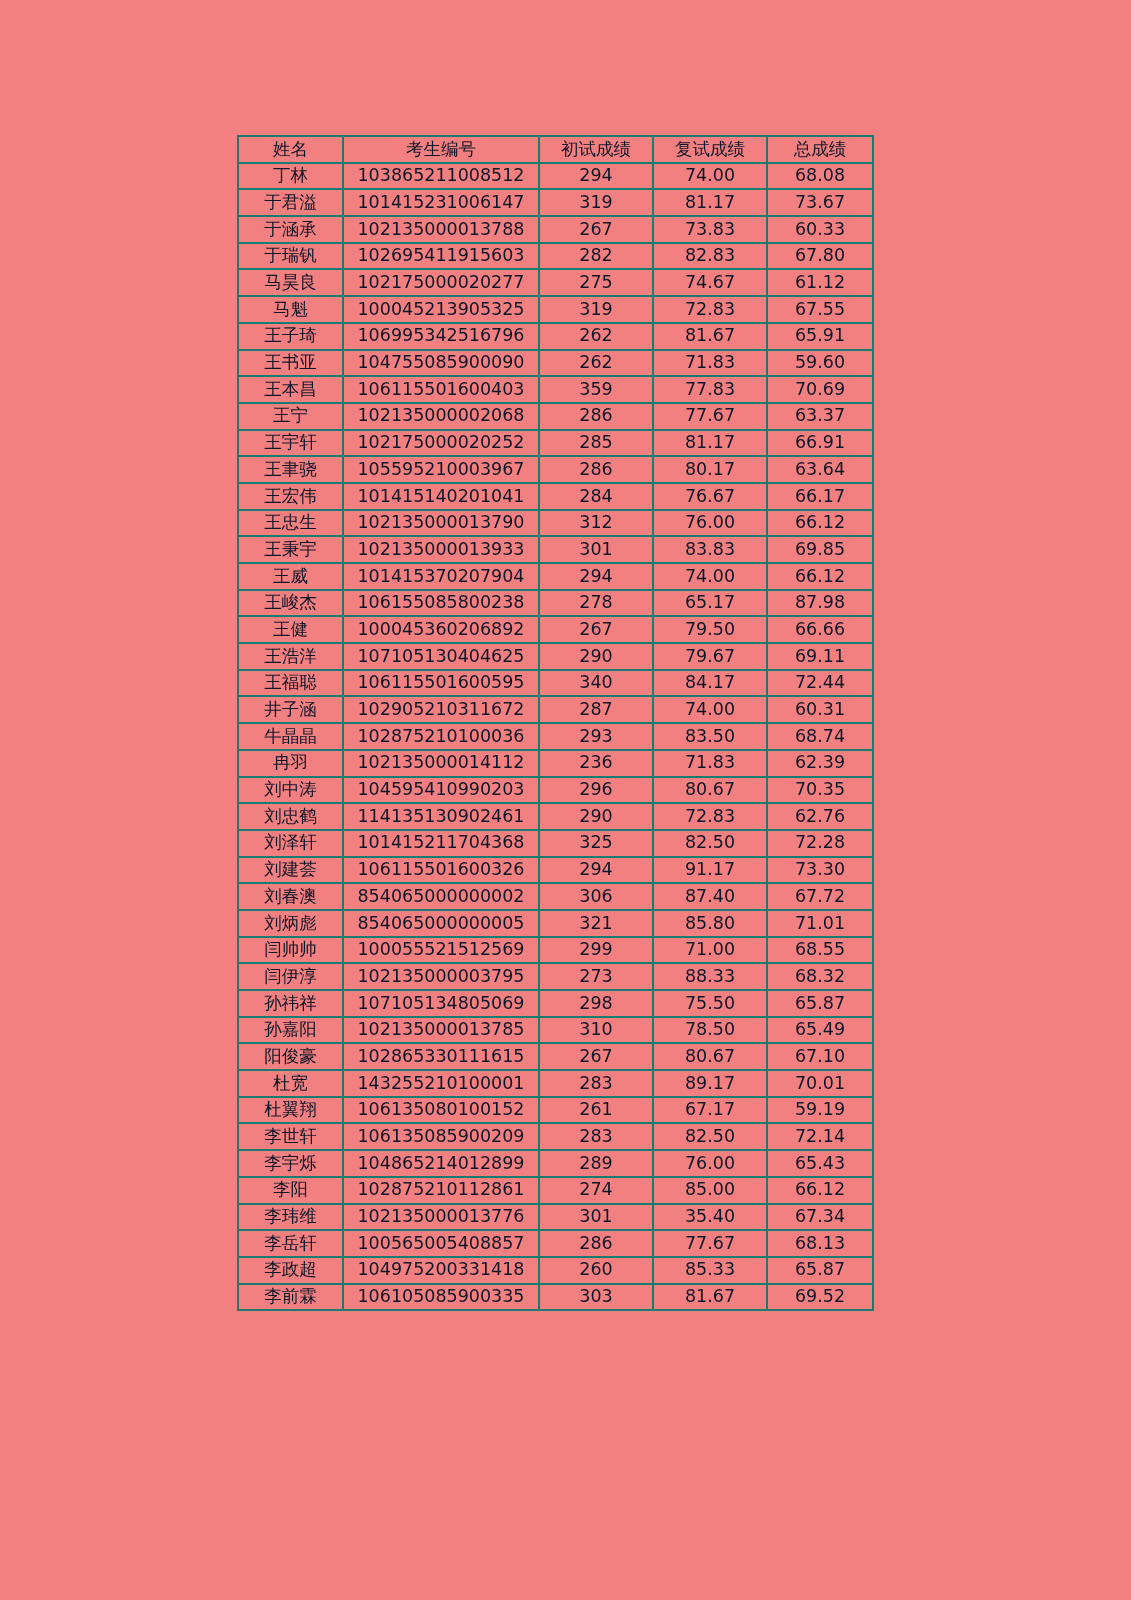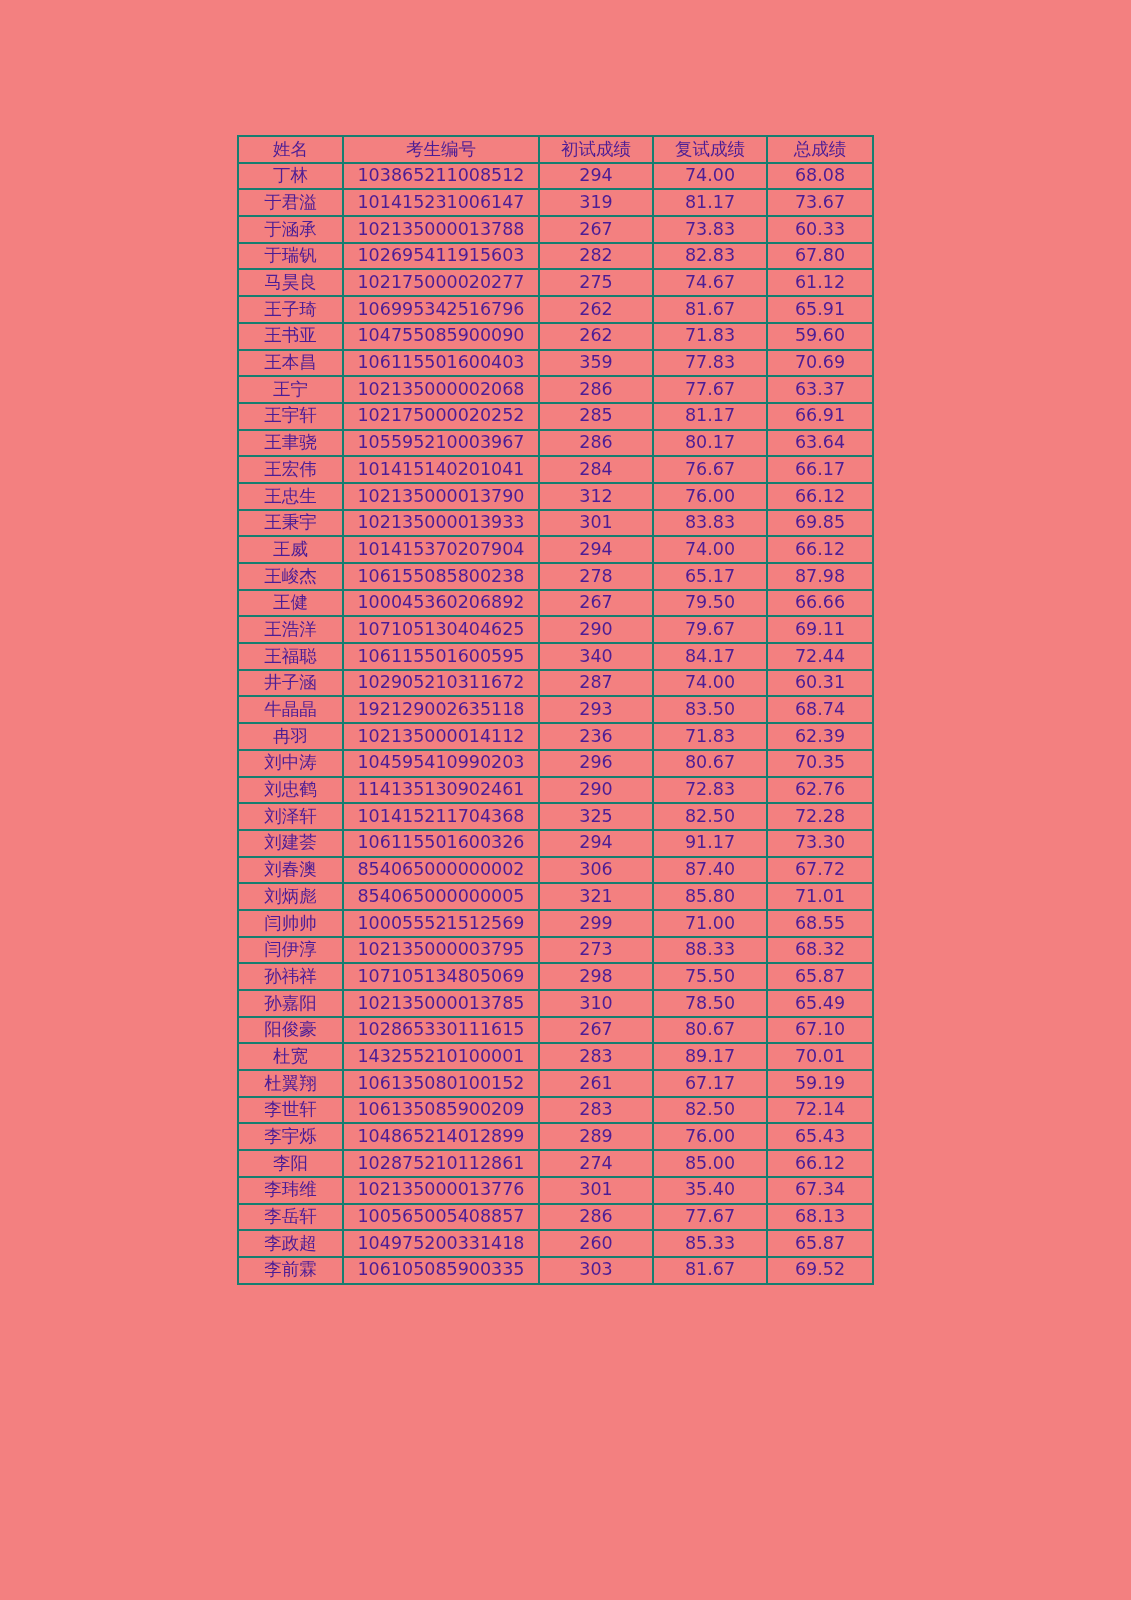--- a/index.html
+++ b/index.html
@@ -18,21 +18,21 @@
     height: 1600px;
     position: relative;
   }
   table.score-table {
     position: absolute;
     left: 237px;
     top: 135px;
     width: 635px;
     border-collapse: collapse;
     table-layout: fixed;
-    color: #4c1d95;
+    color: #0f172a;
   }
   table.score-table th,
   table.score-table td {
     border: 2px solid #177d70;
     height: 24.7px;
     padding: 0;
     text-align: center;
     vertical-align: middle;
     font-size: 17.5px;
     font-weight: normal;
@@ -98,20 +98,27 @@
           <td>67.80</td>
         </tr>
         <tr>
           <td>马昊良</td>
           <td>102175000020277</td>
           <td>275</td>
           <td>74.67</td>
           <td>61.12</td>
         </tr>
         <tr>
+          <td>马魁</td>
+          <td>100045213905325</td>
+          <td>319</td>
+          <td>72.83</td>
+          <td>67.55</td>
+        </tr>
+        <tr>
           <td>王子琦</td>
           <td>106995342516796</td>
           <td>262</td>
           <td>81.67</td>
           <td>65.91</td>
         </tr>
         <tr>
           <td>王书亚</td>
           <td>104755085900090</td>
           <td>262</td>
@@ -204,21 +211,21 @@
         </tr>
         <tr>
           <td>井子涵</td>
           <td>102905210311672</td>
           <td>287</td>
           <td>74.00</td>
           <td>60.31</td>
         </tr>
         <tr>
           <td>牛晶晶</td>
-          <td>192129002635118</td>
+          <td>102875210100036</td>
           <td>293</td>
           <td>83.50</td>
           <td>68.74</td>
         </tr>
         <tr>
           <td>冉羽</td>
           <td>102135000014112</td>
           <td>236</td>
           <td>71.83</td>
           <td>62.39</td>

